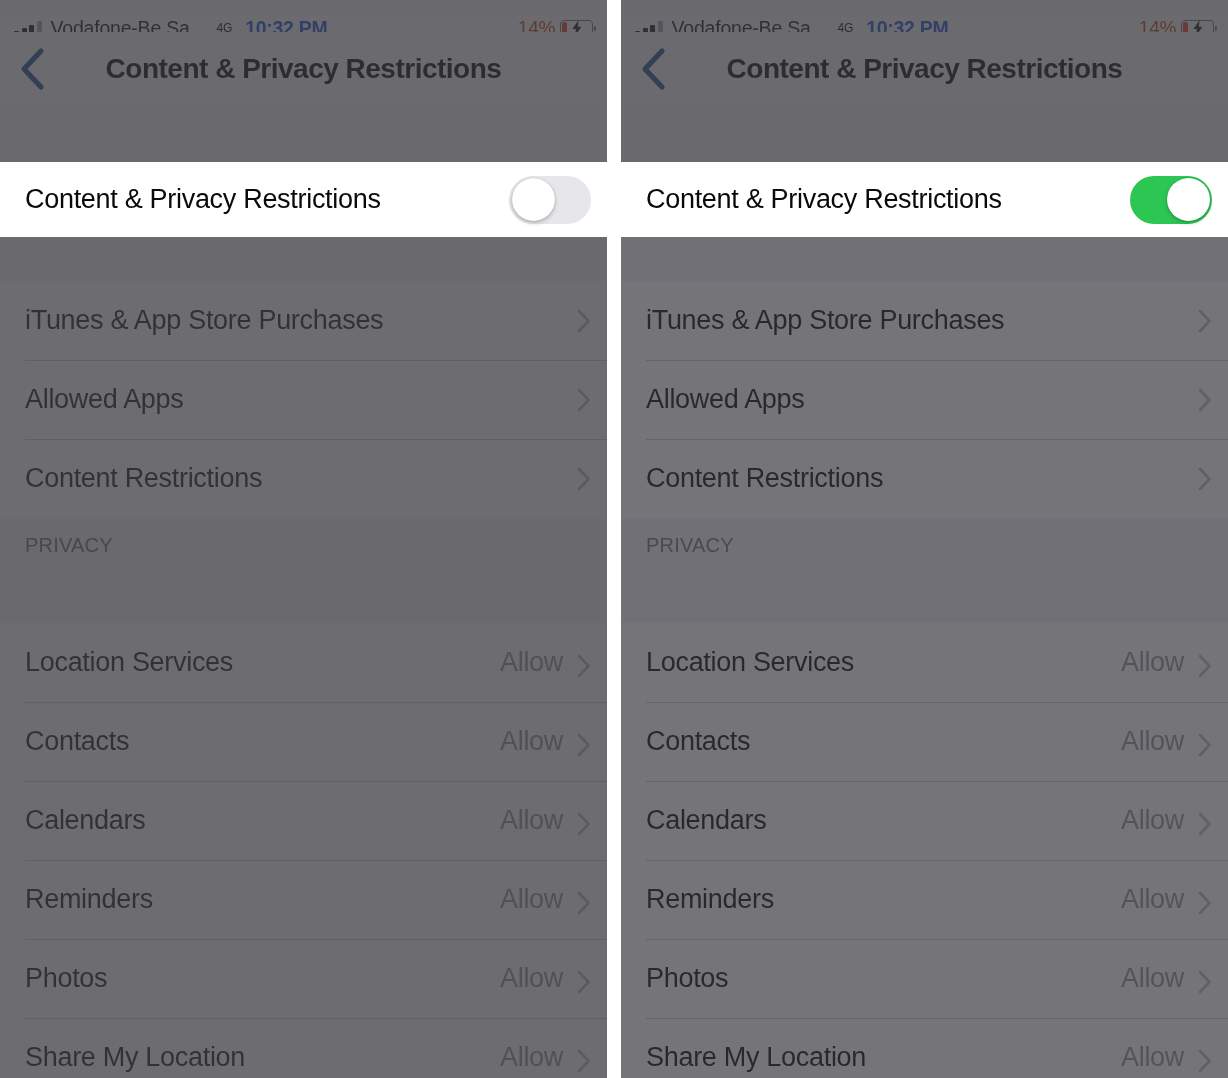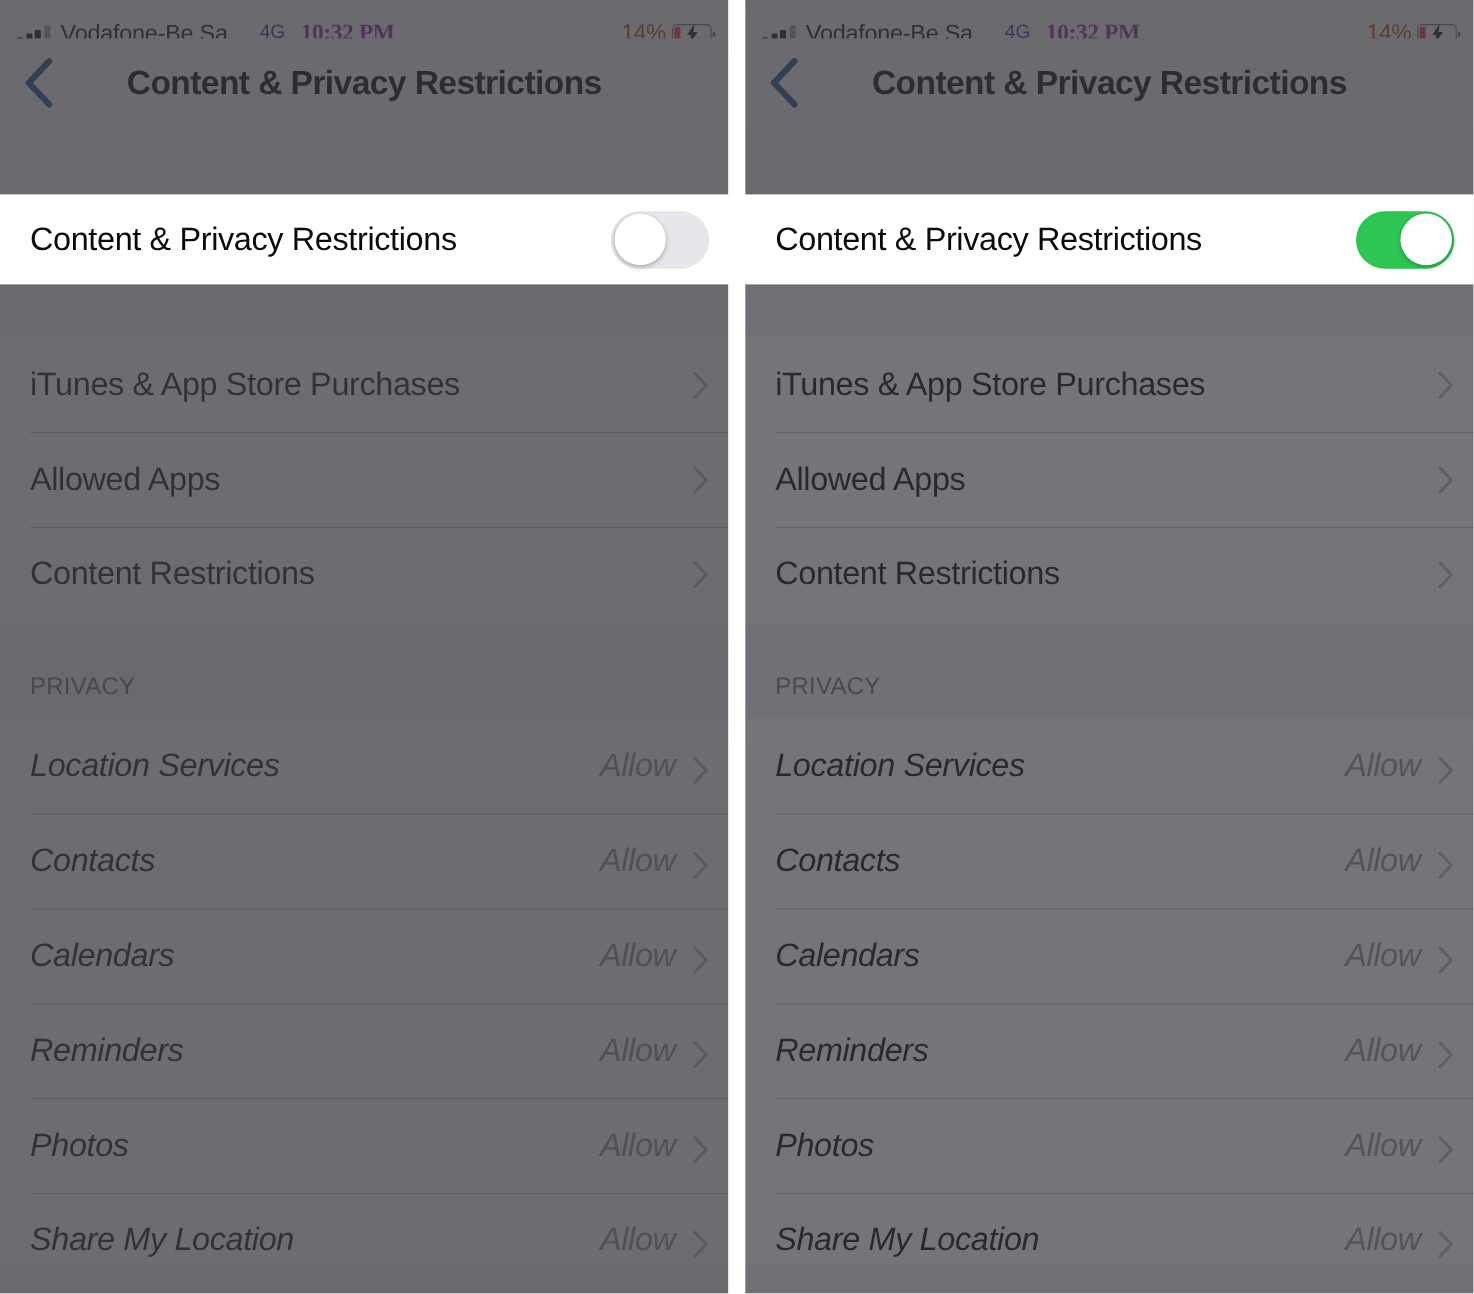--- a/index.html
+++ b/index.html
@@ -75,32 +75,31 @@
   .sig-bars i:nth-child(3) { height: 12.5px; }
   .sig-bars i:nth-child(4) { height: 16px; background: #9DA0A6; }
 
   .carrier {
     font-size: 19.5px;
     color: #111214;
     letter-spacing: -0.2px;
     white-space: nowrap;
   }
   .net {
-    font-size: 16px;
-    color: #4c1d95;
+    font-size: 12px;
+    color: #000000;
     margin-left: 11px;
     letter-spacing: -0.1px;
   }
   .clock {
     font-size: 19.5px;
     font-weight: bold;
-    color: #a21caf;
+    color: #1d4ed8;
     margin-left: 13px;
     letter-spacing: -0.3px;
-    font-family: Liberation Serif, serif;
   }
   .sb-right {
     margin-left: auto;
     display: flex;
     align-items: center;
   }
   .batt-pct {
     font-size: 19px;
     color: #c2410c;
     margin-right: 5px;
@@ -181,31 +180,31 @@
   .cell-block {
     position: absolute;
     left: 0;
     width: 100%;
     background: #FFFFFF;
     box-sizing: border-box;
   }
 
   .toggle-block { top: 162px; height: 75px; }
   .links-block  { top: 281px; height: 238px; }
-  .privacy-block{ top: 599px; height: 455px; font-style: italic; }
+  .privacy-block{ top: 623px; height: 455px; }
 
   .section-header {
     position: absolute;
     left: 0;
     top: 534px;
     width: 100%;
     height: 89px;
     background: #EFEFF4;
     display: flex;
-    align-items: center;
+    align-items: flex-start;
     padding: 0 0 12px 25px;
     box-sizing: border-box;
   }
   .section-header span {
     font-size: 20px;
     color: #6D6D72;
     letter-spacing: 0.2px;
   }
 
   .cell {

